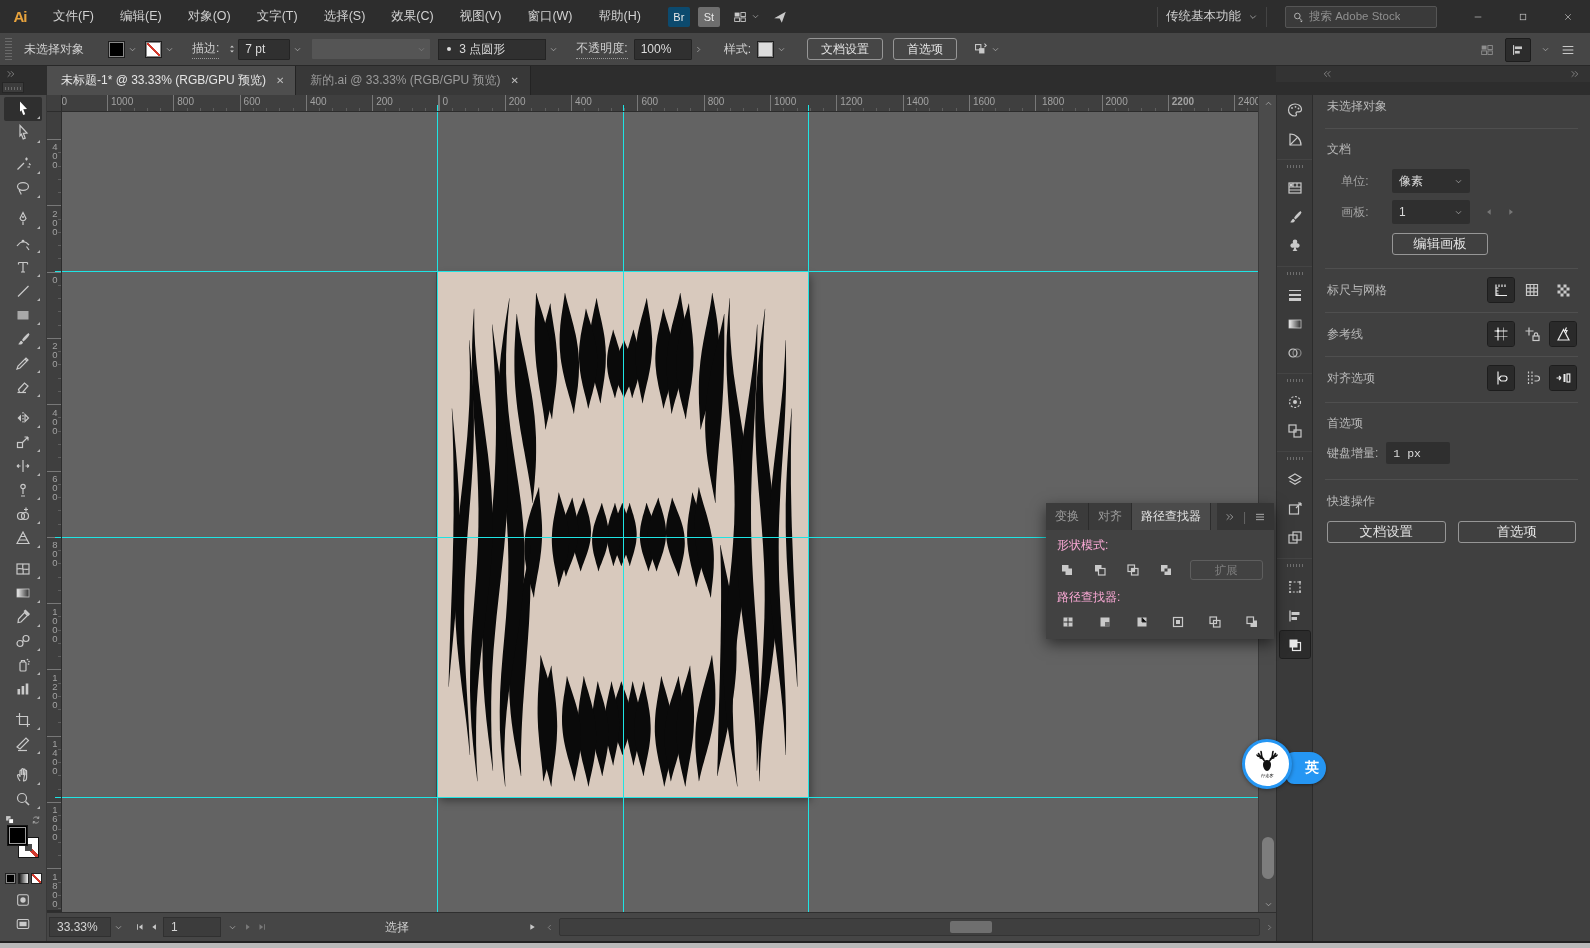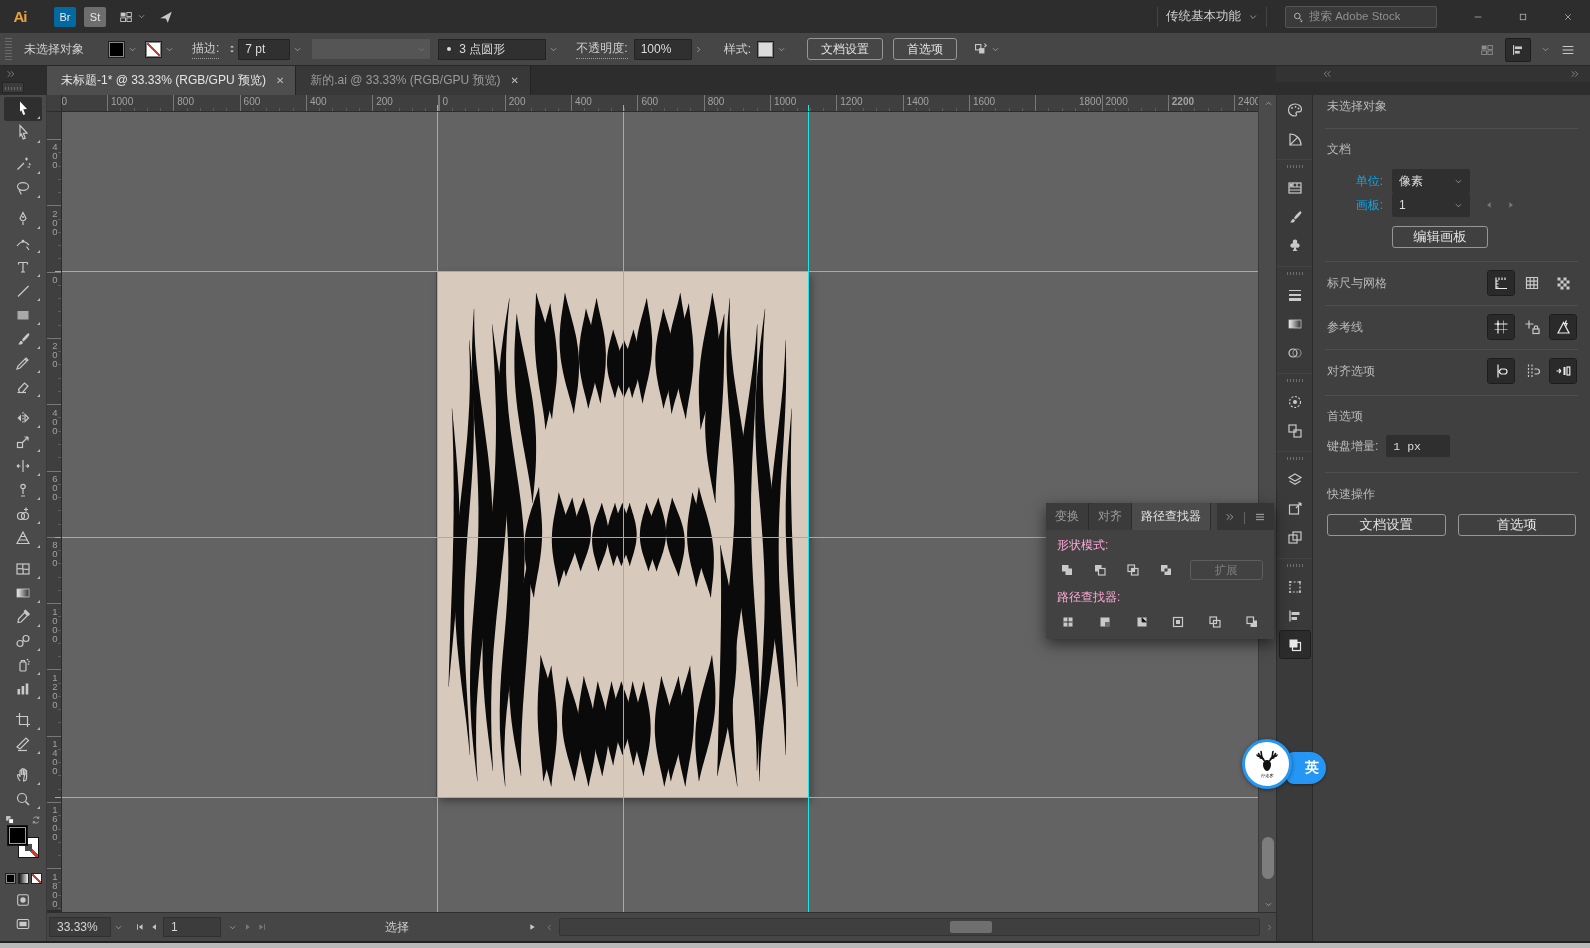--- a/index.html
+++ b/index.html
@@ -10,21 +10,21 @@
 .icon svg{width:100%;height:100%;display:block}
 .i9{width:9px;height:9px}.i10{width:10px;height:10px}.i12{width:12px;height:12px}.i16{width:16px;height:16px}.i18{width:18px;height:18px}
 
 
 .titlebar{position:absolute;left:0;top:0;width:1590px;height:33px;background:#2d2d2d;display:flex;align-items:center;z-index:10}
 .ai-logo{width:40px;text-align:center;font-weight:bold;font-size:15px;color:#e8a33d;letter-spacing:-1px}
 .menus{display:flex;height:100%}
 .menu-item{padding:0 13px;line-height:33px;color:#d2d2d2;font-size:12.5px;cursor:default}
 .tb-quick{display:flex;gap:8px;margin-left:14px}
 .qbtn{width:22px;height:20px;border-radius:2px;font-size:11px;display:flex;align-items:center;justify-content:center;color:#e8e8e8}
-.qbtn.br{background:#0369a1}.qbtn.st{background:#6e6e6e}
+.qbtn.br{background:#0c4a6e}.qbtn.st{background:#6e6e6e}
 .tb-iconwrap{display:flex;align-items:center;margin-left:12px;gap:3px}
 .tb-spacer{flex:1}
 .workspace{display:flex;align-items:center;gap:7px;color:#d2d2d2;font-size:12.5px;margin-right:18px;padding:0 8px;border-left:1px solid #444;border-right:1px solid #444;height:20px}
 .searchbox{width:152px;height:22px;background:#3a3a3a;border:1px solid #555;border-radius:2px;display:flex;align-items:center;padding:0 6px;gap:5px;margin-right:18px}
 .searchbox .ph{color:#8f8f8f;font-size:11.5px;white-space:nowrap;overflow:hidden}
 .win-controls{display:flex;height:33px}
 .winbtn{width:45px;height:33px;display:flex;align-items:center;justify-content:center;color:#cfcfcf}
 
 
 .controlbar{position:absolute;left:0;top:33px;width:1590px;height:33px;background:#464646;border-bottom:1px solid #282828;display:flex;align-items:center;z-index:9;font-size:12px}
@@ -116,21 +116,21 @@
 .props{position:absolute;left:1312px;top:82px;width:278px;height:859px;background:#404040;border-left:1px solid #2b2b2b;z-index:7;font-size:12px}
 .props-tabs{height:28px;background:#343434;display:flex}
 .ptab{padding:0 17px;display:flex;align-items:center;font-size:12.5px}
 .ptab.active{background:#404040;color:#e2e2e2}
 .ptab.inactive{color:#9c9c9c}
 .props-body{position:relative;padding:0 14px}
 .prow{display:flex;align-items:center}
 .sec-label{color:#b8b8b8}
 .divider{border-top:1px solid #4f4f4f;margin:0 -2px}
 .pselect{width:78px;height:24px;background:#2f2f2f;border-radius:2px;display:flex;align-items:center;justify-content:space-between;padding:0 7px;color:#dadada}
-.pslabel{width:56px;text-align:right;color:#0ea5e9;margin-right:9px}
+.pslabel{width:56px;text-align:center;color:#a3a3a3;margin-right:9px}
 .pbtn{border:1px solid #969696;border-radius:3px;height:22px;display:flex;align-items:center;justify-content:center;color:#e3e3e3;background:transparent}
 .itile{width:26px;height:24px;border-radius:2px;display:flex;align-items:center;justify-content:center;margin-left:5px}
 .itile.on{background:#2a2a2a;outline:1px solid #1d1d1d}
 .itile.on .icon{color:#ececec}
 .checkrow{display:flex;align-items:center;gap:9px;margin-top:11px}
 .checkbox{width:13px;height:13px;border:1px solid #9c9c9c;border-radius:2px;background:transparent}
 .kbd-input{width:64px;height:22px;background:#2f2f2f;border-radius:2px;color:#dadada;display:flex;align-items:center;padding:0 7px;font-family:"Liberation Mono","DejaVu Sans Mono",monospace;font-size:11.5px}
 
 
 .pf-panel{position:absolute;left:1046px;top:503px;width:228px;height:136px;background:#424242;box-shadow:0 5px 14px rgba(0,0,0,.55);z-index:50}
@@ -174,20 +174,31 @@
       <defs>
     <linearGradient id="grad1" x1="0" y1="0" x2="1" y2="0">
           <stop offset="0" stop-color="#f2f2f2"></stop>
           <stop offset="1" stop-color="#2e2e2e"></stop>
         </linearGradient>
   </defs>
     </svg>
 
   <header class="titlebar">
     <div class="ai-logo">Ai</div>
+    <nav class="menus">
+        <span class="menu-item">文件(F)</span>
+        <span class="menu-item">编辑(E)</span>
+        <span class="menu-item">对象(O)</span>
+        <span class="menu-item">文字(T)</span>
+        <span class="menu-item">选择(S)</span>
+        <span class="menu-item">效果(C)</span>
+        <span class="menu-item">视图(V)</span>
+        <span class="menu-item">窗口(W)</span>
+        <span class="menu-item">帮助(H)</span>
+      </nav>
     <div class="tb-quick">
         <span class="qbtn br">Br</span>
         <span class="qbtn st">St</span>
       </div>
     <div class="tb-iconwrap">
       <span class="icon i16">
           <svg viewBox="0 0 18 18">
             <rect x="3" y="4" width="5.5" height="4.5" fill="currentColor"></rect>
             <rect x="10" y="4" width="5" height="4.5" fill="none" stroke="currentColor"></rect>
             <rect x="3" y="10" width="5.5" height="4" fill="none" stroke="currentColor"></rect>
@@ -665,21 +676,21 @@
       <div class="hlab" style="left: 314.2px;">200</div>
       <div class="hlab" style="left: 380.5px;">0</div>
       <div class="hlab" style="left: 446.8px;">200</div>
       <div class="hlab" style="left: 513.1px;">400</div>
       <div class="hlab" style="left: 579.4px;">600</div>
       <div class="hlab" style="left: 645.7px;">800</div>
       <div class="hlab" style="left: 712px;">1000</div>
       <div class="hlab" style="left: 778.3px;">1200</div>
       <div class="hlab" style="left: 844.6px;">1400</div>
       <div class="hlab" style="left: 910.9px;">1600</div>
-      <div class="hlab" style="left: 1017px;">1800</div>
+      <div class="hlab" style="left: 980px;">1800</div>
       <div class="hlab" style="left: 1043.5px;">2000</div>
       <div class="hlab" style="left: 1109.8px; font-weight: bold;">2200</div>
       <div class="hlab" style="left: 1176.1px;">2400</div>
       <span class="gmark-h" style="left: 375px; background: rgb(30, 228, 228);"></span>
       <span class="gmark-h" style="left: 560.5px; background: rgb(30, 228, 228);"></span>
       <span class="gmark-h" style="left: 746px; background: rgb(30, 228, 228);"></span>
     </div>
   <div class="vruler" id="vruler">
       <div class="vlab" style="top: 30.4px;">4
 0
@@ -976,21 +987,21 @@
         <span class="pslabel">单位:</span>
         <div class="pselect">
           <span>像素</span>
           <span class="icon i9">
               <svg viewBox="0 0 18 18">
                 <path d="M4 6.5 9 11.5 14 6.5" stroke="currentColor" fill="none" stroke-width="1.2"></path>
               </svg>
             </span>
         </div>
       </div>
-      <div class="prow" style="">
+      <div class="prow" style="margin-top:7px">
         <span class="pslabel">画板:</span>
         <div class="pselect">
           <span>1</span>
           <span class="icon i9">
               <svg viewBox="0 0 18 18">
                 <path d="M4 6.5 9 11.5 14 6.5" stroke="currentColor" fill="none" stroke-width="1.2"></path>
               </svg>
             </span>
         </div>
         <span class="icon i10" style="margin-left:14px;opacity:.4">

